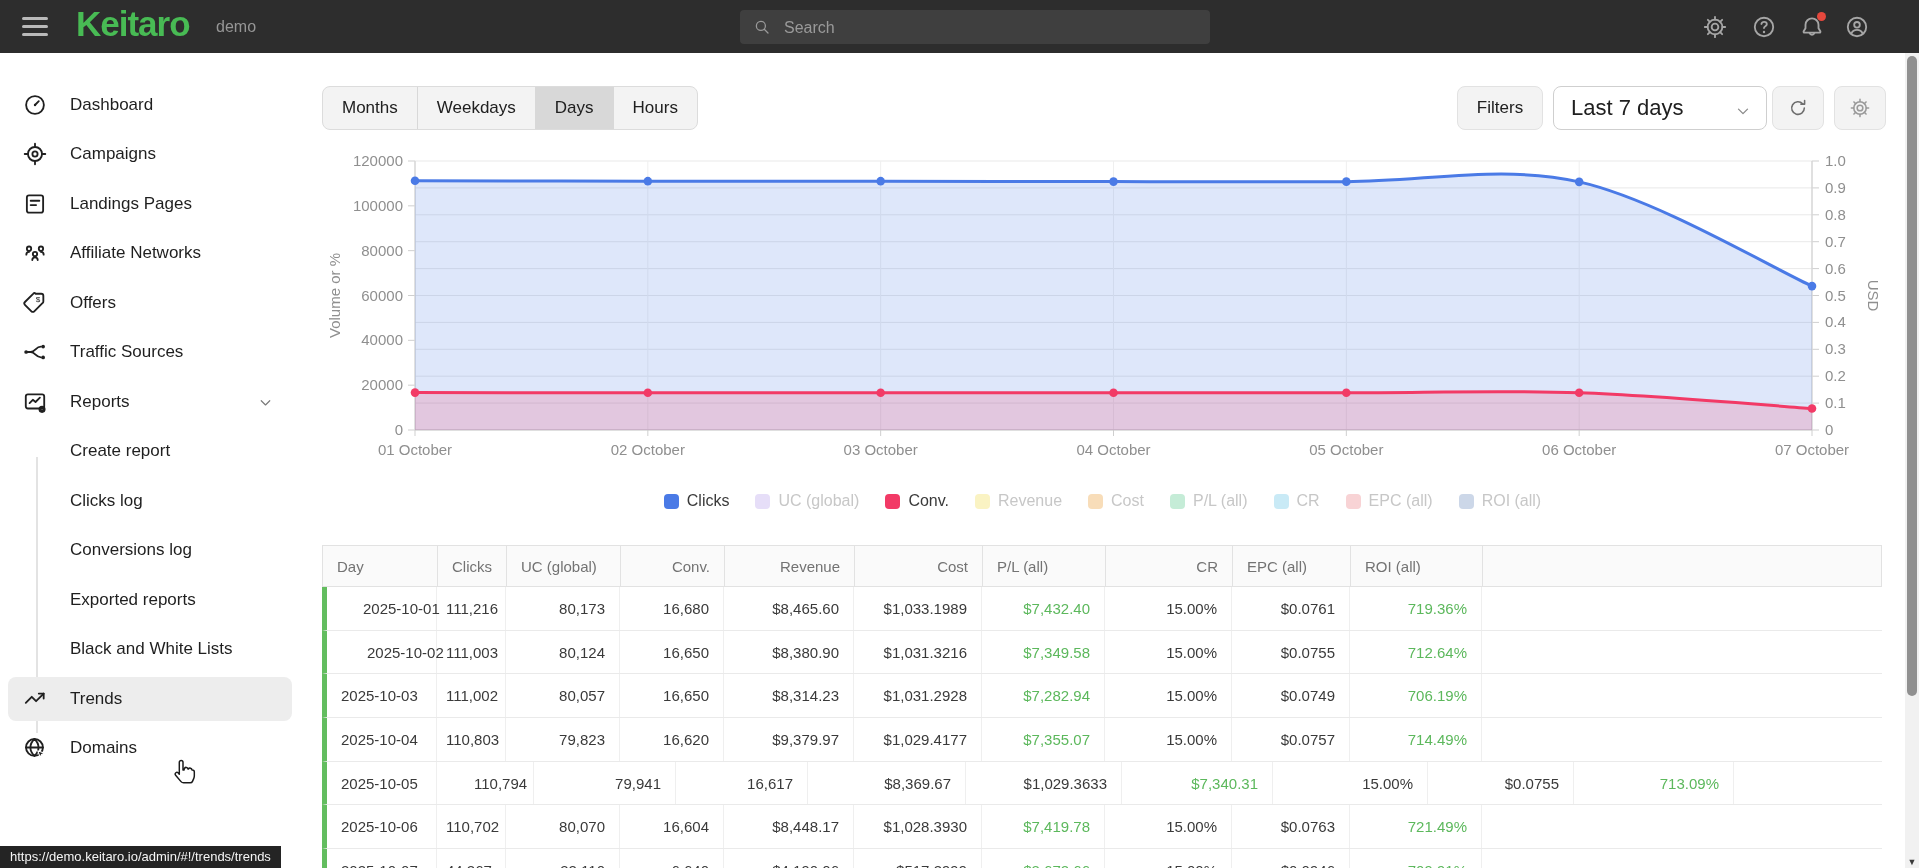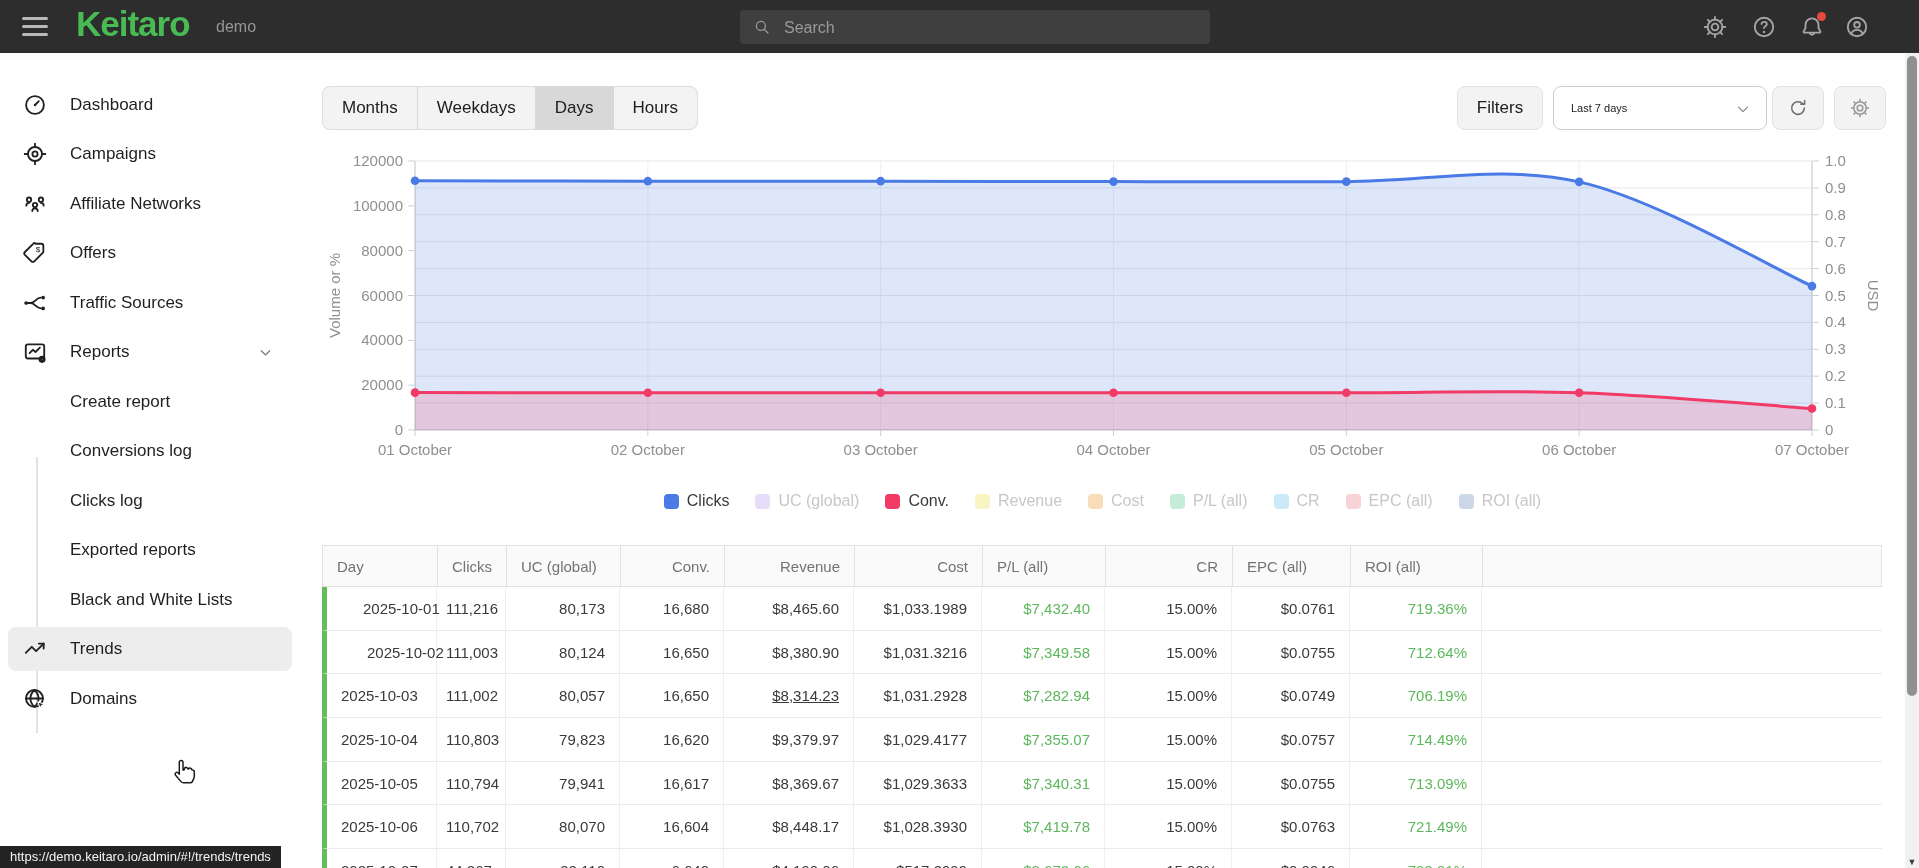--- a/index.html
+++ b/index.html
@@ -29,21 +29,21 @@
   
   .tabgroup{position:absolute;left:322px;top:86px;height:44px;display:flex;border:1px solid #dcdcdc;border-radius:8px;
        overflow:hidden;background:#f3f3f3;box-sizing:border-box}
   .tab{display:flex;align-items:center;padding:0 19px;font-size:17px;color:#202020;border-right:1px solid #d8d8d8;cursor:pointer}
   .tab:last-child{border-right:0}
   .tab.selected{background:#d8d8d8}
   .btn{position:absolute;top:86px;height:44px;background:#f3f3f3;border:1px solid #e2e2e2;border-radius:8px;
        display:flex;align-items:center;justify-content:center;font-size:17px;color:#202020;cursor:pointer;box-sizing:border-box}
   .filters{left:1457px;width:86px}
   .select{position:absolute;left:1553px;top:86px;width:214px;height:44px;background:#fff;border:1px solid #cfcfcf;border-radius:8px;
-       display:flex;align-items:center;font-size:11px;color:#202020;padding-left:17px;box-sizing:border-box;cursor:pointer}
+       display:flex;align-items:center;font-size:22px;color:#202020;padding-left:17px;box-sizing:border-box;cursor:pointer}
   .select .chev{position:absolute;right:14px;top:13px;width:18px;height:18px;color:#8a8a8a}
   .iconbtn{display:flex}
   .refresh{left:1772px;width:52px;color:#6e6e6e}
   .chartgear{left:1834px;width:52px;color:#9a9a9a}
   .iconbtn .bic{width:22px;height:22px}
   
   .chartwrap{position:absolute;left:300px;top:140px;width:1619px;height:330px}
   svg text.ax{fill:#8f8f8f;font-size:15px;font-family:"Liberation Sans",sans-serif}
   .legend{position:absolute;left:300px;top:487px;width:1605px;height:28px;display:flex;justify-content:center;
        align-items:center;gap:26px}
@@ -130,20 +130,27 @@
       <div class="side-item">
         <span class="sic"><svg viewBox="0 0 24 24">
             <circle cx="12" cy="12" r="6.5"></circle>
             <circle cx="12" cy="12" r="2.4"></circle>
             <path d="M12 2.5v3M12 18.5v3M2.5 12h3M18.5 12h3"></path>
           </svg></span>
         <span>Campaigns</span>
       </div>
       <div class="side-item">
         <span class="sic"><svg viewBox="0 0 24 24">
+            <rect x="4.5" y="4" width="15" height="16" rx="2"></rect>
+            <path d="M8 9h8M8 13h5"></path>
+          </svg></span>
+        <span>Landings Pages</span>
+      </div>
+      <div class="side-item">
+        <span class="sic"><svg viewBox="0 0 24 24">
             <circle cx="12" cy="13" r="2"></circle>
             <circle cx="6.5" cy="8" r="2"></circle>
             <circle cx="17.5" cy="8" r="2"></circle>
             <path d="M9.5 18.5c0-1.4 1.1-2.5 2.5-2.5s2.5 1.1 2.5 2.5M4 13.5c0-1.4 1.1-2.5 2.5-2.5M20 13.5c0-1.4-1.1-2.5-2.5-2.5"></path>
           </svg></span>
         <span>Affiliate Networks</span>
       </div>
       <div class="side-item">
         <span class="sic"><svg viewBox="0 0 24 24">
             <path d="M12.6 3.5h5.2c1 0 1.9.8 1.9 1.9v5.2c0 .5-.2 1-.6 1.3l-7.8 7.8c-.7.7-1.9.7-2.6 0l-6-6c-.7-.7-.7-1.9 0-2.6l7.8-7.8c.3-.4.8-.6 1.3-.6Z"></path>
@@ -170,24 +177,24 @@
           </svg></span>
         <span>Reports</span>
         <span class="chev"><svg viewBox="0 0 24 24">
             <path d="M6 9.5l6 6 6-6"></path>
           </svg></span>
       </div>
       <div class="side-item child">
         <span>Create report</span>
       </div>
       <div class="side-item child">
+        <span>Clicks log</span>
+      </div>
+      <div class="side-item child">
         <span>Conversions log</span>
-      </div>
-      <div class="side-item child">
-        <span>Clicks log</span>
       </div>
       <div class="side-item child">
         <span>Exported reports</span>
       </div>
       <div class="side-item child">
         <span>Black and White Lists</span>
       </div>
       <div class="side-item active">
         <span class="sic"><svg viewBox="0 0 24 24">
             <path d="M3.5 15.5l5.5-5.5 4 4 7-7"></path>
@@ -406,42 +413,42 @@
         <div class="c ar" style="width: 127px;">15.00%</div>
         <div class="c ar" style="width: 118px;">$0.0755</div>
         <div class="c ar pos" style="width: 132px; color: rgb(92, 184, 92);">712.64%</div>
         <div class="c fill"></div>
       </div>
       <div class="trow" style="border-left-color: rgb(99, 189, 95);">
         <div class="c al" style="width: 110px;">2025-10-03</div>
         <div class="c al clip" style="width: 69px;">111,002</div>
         <div class="c ar" style="width: 114px;">80,057</div>
         <div class="c ar" style="width: 104px;">16,650</div>
-        <div class="c ar" style="width: 130px; text-decoration: underline;">$8,314.23</div>
+        <div class="c ar" style="width: 130px;">$8,314.23</div>
         <div class="c ar" style="width: 128px;">$1,031.2928</div>
         <div class="c ar pos" style="width: 123px; color: rgb(92, 184, 92);">$7,282.94</div>
         <div class="c ar" style="width: 127px;">15.00%</div>
         <div class="c ar" style="width: 118px;">$0.0749</div>
         <div class="c ar pos" style="width: 132px; color: rgb(92, 184, 92);">706.19%</div>
         <div class="c fill"></div>
       </div>
       <div class="trow" style="border-left-color: rgb(99, 189, 95);">
         <div class="c al" style="width: 110px;">2025-10-04</div>
         <div class="c al clip" style="width: 69px;">110,803</div>
         <div class="c ar" style="width: 114px;">79,823</div>
         <div class="c ar" style="width: 104px;">16,620</div>
         <div class="c ar" style="width: 130px;">$9,379.97</div>
         <div class="c ar" style="width: 128px;">$1,029.4177</div>
         <div class="c ar pos" style="width: 123px; color: rgb(92, 184, 92);">$7,355.07</div>
         <div class="c ar" style="width: 127px;">15.00%</div>
         <div class="c ar" style="width: 118px;">$0.0757</div>
         <div class="c ar pos" style="width: 132px; color: rgb(92, 184, 92);">714.49%</div>
         <div class="c fill"></div>
       </div>
-      <div class="trow" style="border-left-color: rgb(99, 189, 95);">
+      <div class="trow" style="border-left-color: rgb(99, 189, 95); gap: 28px;">
         <div class="c al" style="width: 110px;">2025-10-05</div>
         <div class="c al clip" style="width: 69px;">110,794</div>
         <div class="c ar" style="width: 114px;">79,941</div>
         <div class="c ar" style="width: 104px;">16,617</div>
         <div class="c ar" style="width: 130px;">$8,369.67</div>
         <div class="c ar" style="width: 128px;">$1,029.3633</div>
         <div class="c ar pos" style="width: 123px; color: rgb(92, 184, 92);">$7,340.31</div>
         <div class="c ar" style="width: 127px;">15.00%</div>
         <div class="c ar" style="width: 118px;">$0.0755</div>
         <div class="c ar pos" style="width: 132px; color: rgb(92, 184, 92);">713.09%</div>

